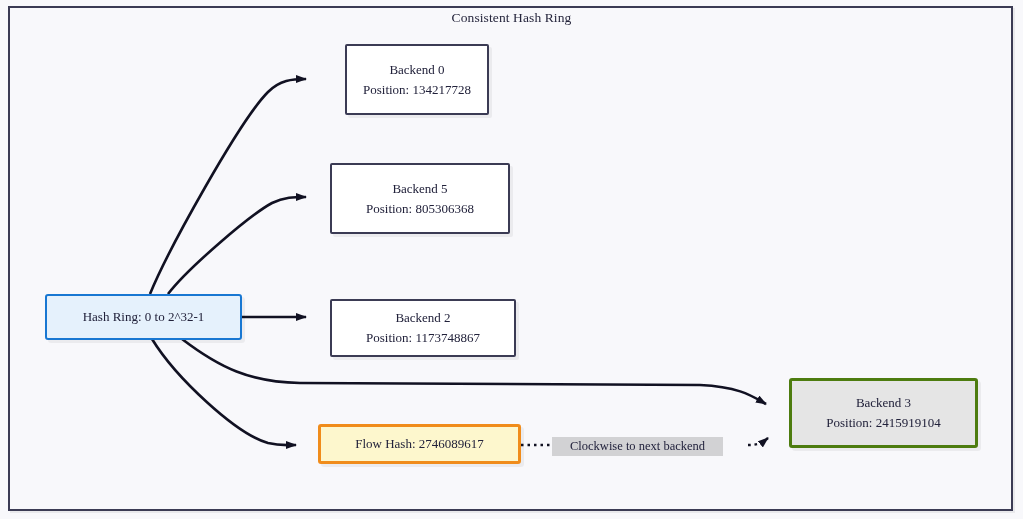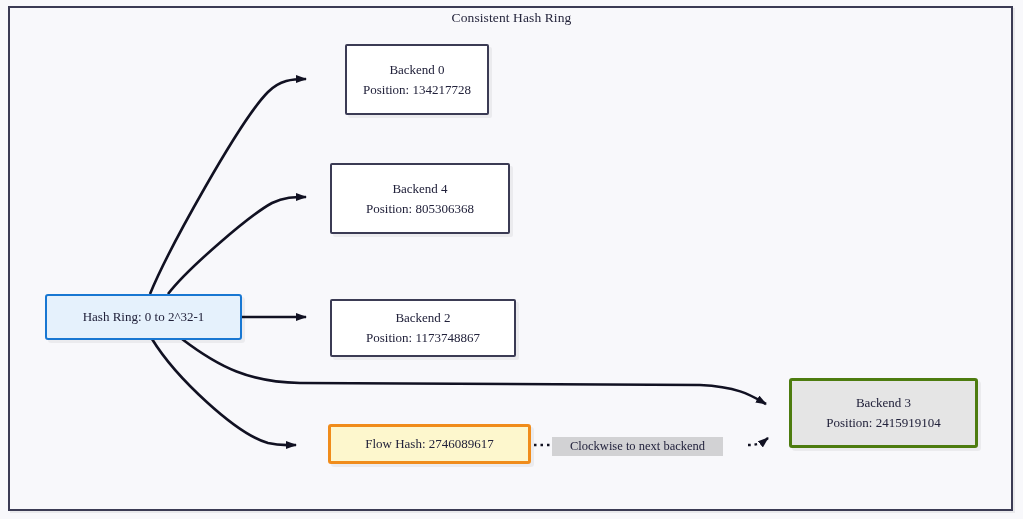--- a/index.html
+++ b/index.html
@@ -82,21 +82,21 @@
     border: 3px solid #4d7c0f;
     border-radius: 3px;
   }
 
   
   #node-backend0 { left: 330px; top: 44px;  width: 144px; height: 71px; margin-left: 15px; }
   #node-backend1 { left: 330px; top: 163px; width: 180px; height: 71px; }
   #node-backend2 { left: 330px; top: 283px; width: 186px; height: 58px; margin-top: 16px; }
   #node-backend3 { left: 789px; top: 378px; width: 189px; height: 70px; }
   #node-hashring { left: 45px;  top: 294px; width: 197px; height: 46px; }
-  #node-flowhash { left: 318px; top: 424px; width: 203px; height: 40px; margin-left: 10px; }
+  #node-flowhash { left: 318px; top: 424px; width: 203px; height: 40px; }
 
   
   .edge-label {
     position: absolute;
     background: #d2d2d4;
     color: #22223c;
     font-size: 12.5px;
     line-height: 17px;
     padding: 1px 18px;
     white-space: nowrap;
@@ -138,21 +138,21 @@
   <div class="node node-ring" id="node-hashring">
     <span class="ln">Hash Ring: 0 to 2^32-1</span>
   </div>
 
   <div class="node node-default" id="node-backend0">
     <span class="ln">Backend 0</span>
     <span class="ln">Position: 134217728</span>
   </div>
 
   <div class="node node-default" id="node-backend1">
-    <span class="ln">Backend 4</span>
+    <span class="ln">Backend 5</span>
     <span class="ln">Position: 805306368</span>
   </div>
 
   <div class="node node-default" id="node-backend2">
     <span class="ln">Backend 2</span>
     <span class="ln">Position: 1173748867</span>
   </div>
 
   <div class="node node-target" id="node-backend3">
     <span class="ln">Backend 3</span>

